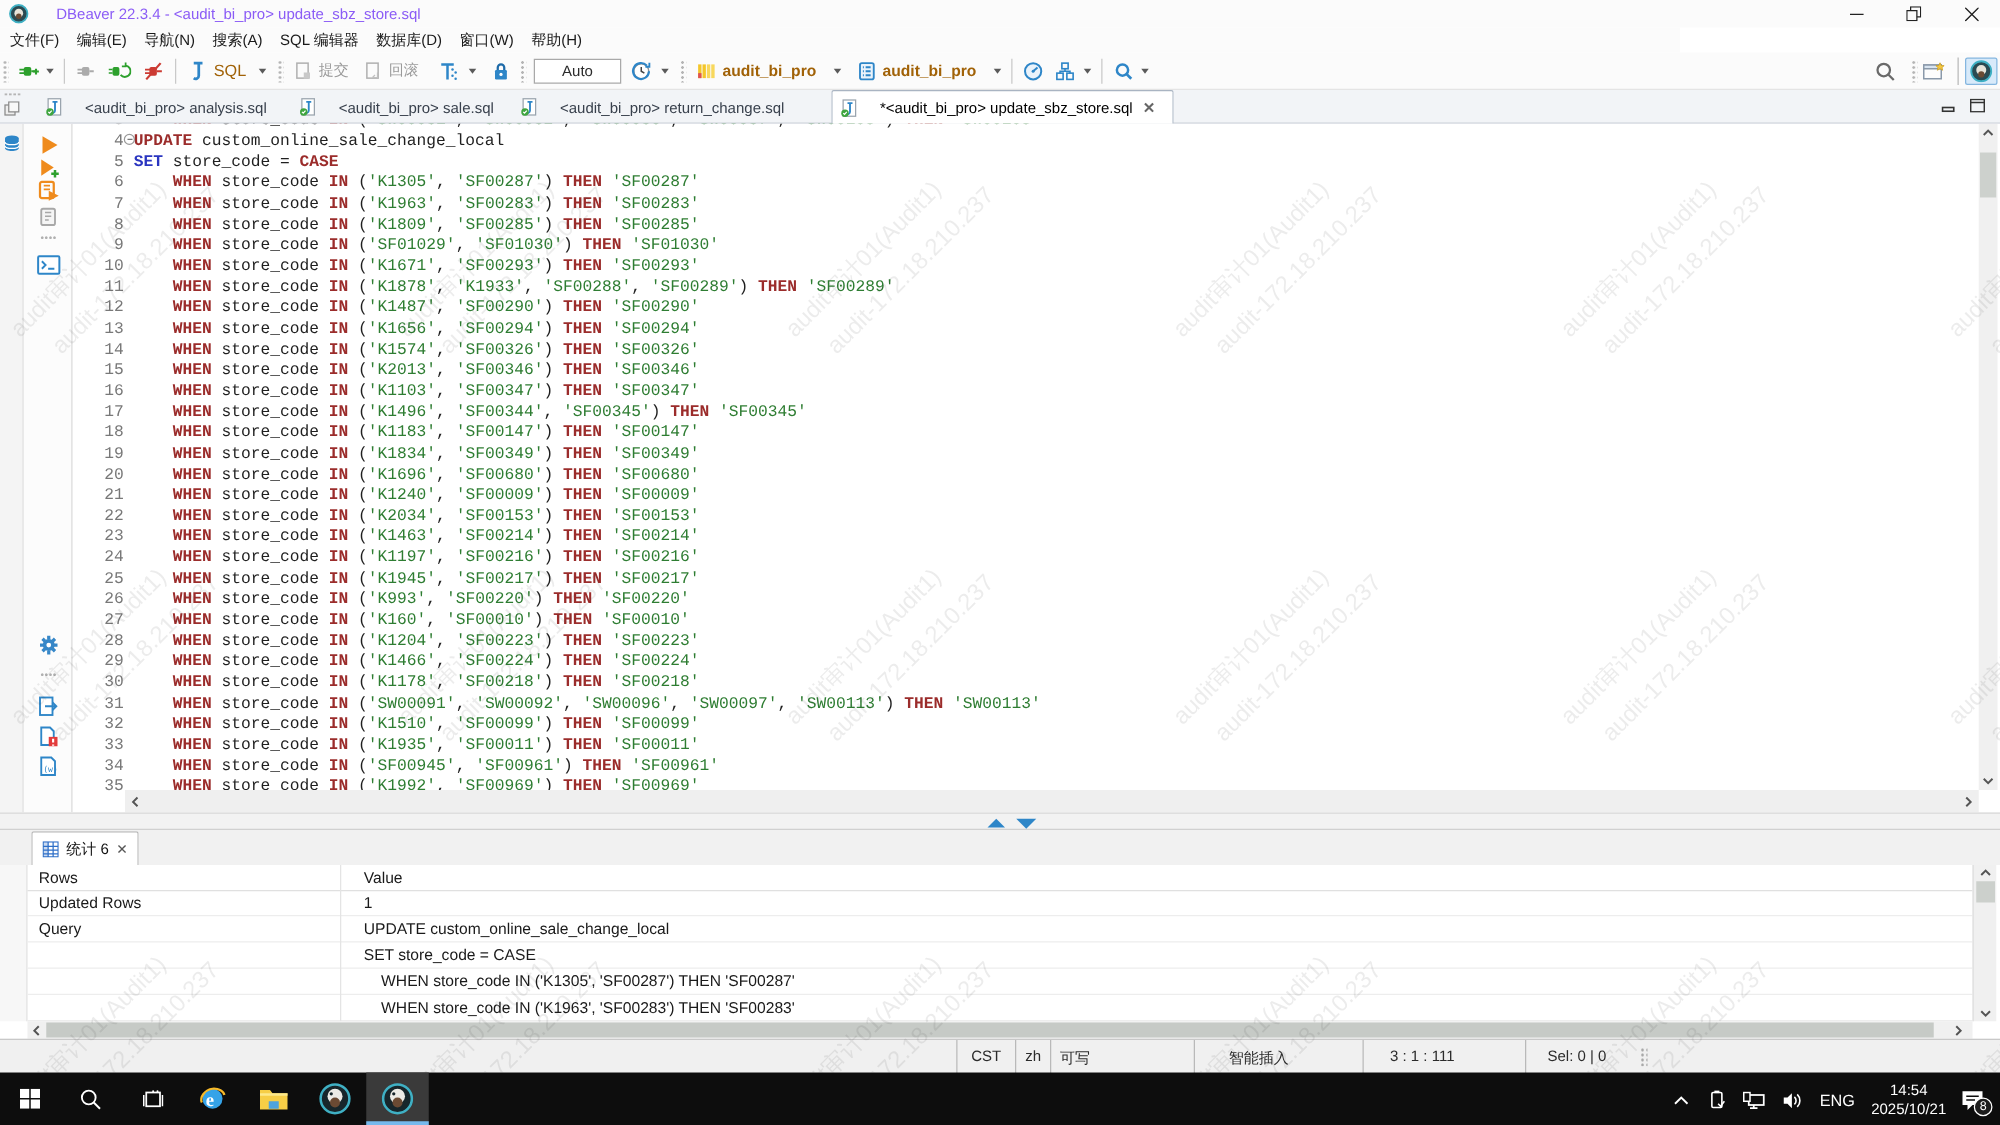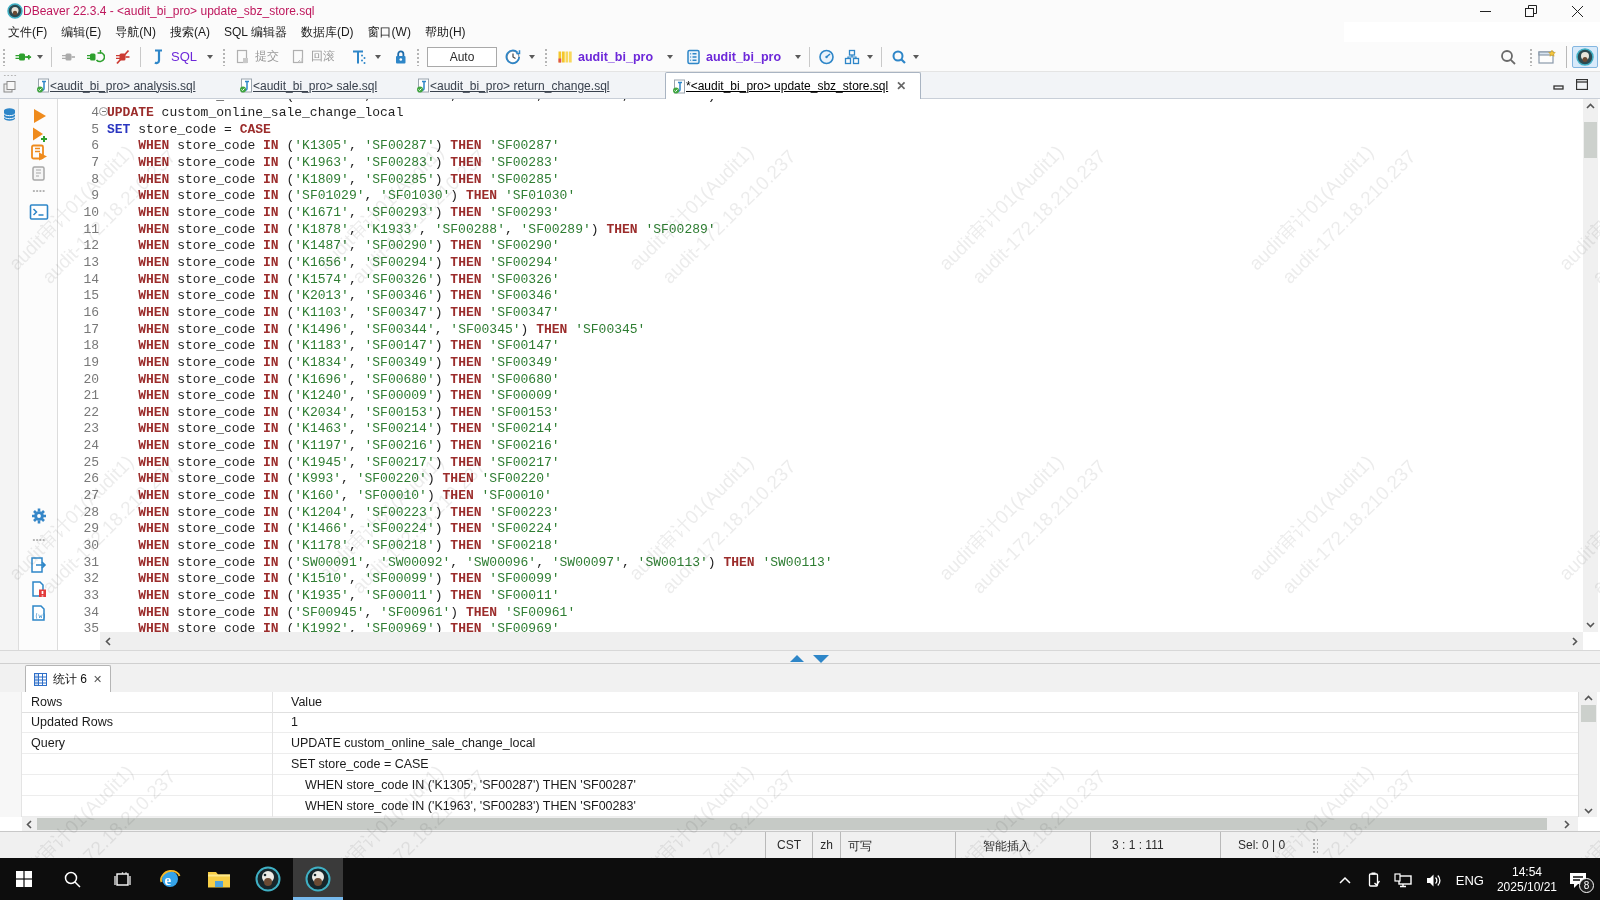--- a/index.html
+++ b/index.html
@@ -2,45 +2,45 @@
 <html><head>
 <meta charset="utf-8">
 <style>
 * { margin:0; padding:0; box-sizing:border-box; }
 html,body { width:1600px; height:900px; overflow:hidden; }
 body { font-family:"Liberation Sans",sans-serif; background:#fff; position:relative; font-size:12px; color:#1a1a1a; }
 .abs { position:absolute; }
 
 
 #titlebar { left:0; top:0; width:1600px; height:22px; background:#fbfbfb; display:flex; align-items:center; }
-#title-text { margin-left:0; font-size:12px; color:#be185d; }
+#title-text { margin-left:22px; font-size:12px; color:#8b5cf6; }
 .win-btn { width:46px; height:22px; display:flex; align-items:center; justify-content:center; }
 #win-controls { position:absolute; right:0; top:0; display:flex; }
 
 
 #menubar { left:0; top:22px; width:1344px; height:20px; background:#fbfbfb; display:flex; align-items:center; padding-left:8px; gap:14px; }
 .menu-item { font-size:12px; color:#1a1a1a; }
 
 
 #toolbar { left:0; top:42px; width:1600px; height:30px; background:#fbfbfb; border-bottom:1px solid #e4e4e4; display:flex; align-items:center; }
 .tb-sep { width:1px; height:20px; background:#c9c9c9; }
 .tb-grip { width:5px; height:18px; background-image:radial-gradient(circle,#b5b5b5 1px,transparent 1.2px); background-size:4px 4px; }
 .tb-item { display:flex; align-items:center; height:24px; }
-.tb-label { margin-left:5px; color:#6d28d9; }
+.tb-label { margin-left:5px; color:#a16207; }
 .tb-label.dis { color:#9a9a9a; }
 .tb-label.b { font-weight:bold; font-size:12.5px; }
 .dd { width:0; height:0; border-left:3.5px solid transparent; border-right:3.5px solid transparent; border-top:4px solid #5a5a5a; margin-left:5px; }
 #auto-combo { width:70px; height:20px; border:1px solid #a9a9a9; background:#fff; display:flex; align-items:center; justify-content:center; color:#2b2b2b; }
 #tb-right { position:absolute; right:0px; top:42px; height:30px; display:flex; align-items:center; }
 #persp-btn { background:#d8eafa; border:1px solid #84b6e0; border-radius:2px; padding:1px 3px; display:flex; align-items:center; }
 
 
 #tabbar { left:0; top:72px; width:1600px; height:27px; background:#f2f4f7; border-bottom:1px solid #c9cfd8; }
 .etab { position:absolute; top:0; height:27px; display:flex; align-items:center; font-size:12px; color:#39414d; }
-.etab .lbl { margin-left:0;text-decoration:underline; }
+.etab .lbl { margin-left:18px; }
 .etab.active { background:#fff; border:1px solid #a9b4c2; border-bottom:none; height:27px; color:#000; border-radius:2px 2px 0 0; }
 .tab-close { margin-left:8px; color:#666; font-size:12px; font-weight:bold; }
 #tabbar-left { position:absolute; left:3px; top:2px; }
 #tab-minmax { position:absolute; right:12px; top:7px; display:flex; gap:11px; }
 
 
 #editor { left:0; top:99px; width:1600px; height:551px; background:#fff; overflow:hidden; }
 #left-strip { position:absolute; left:0; top:0; width:19px; height:551px; background:#f4f4f4; border-right:1px solid #ddd; }
 #tools-col { position:absolute; left:19px; top:0; width:39px; height:551px; background:#fcfcfc; border-right:1px solid #dcdcdc; }
 .tool-ic { position:absolute; left:10px; width:20px; height:18px; text-align:center; }

